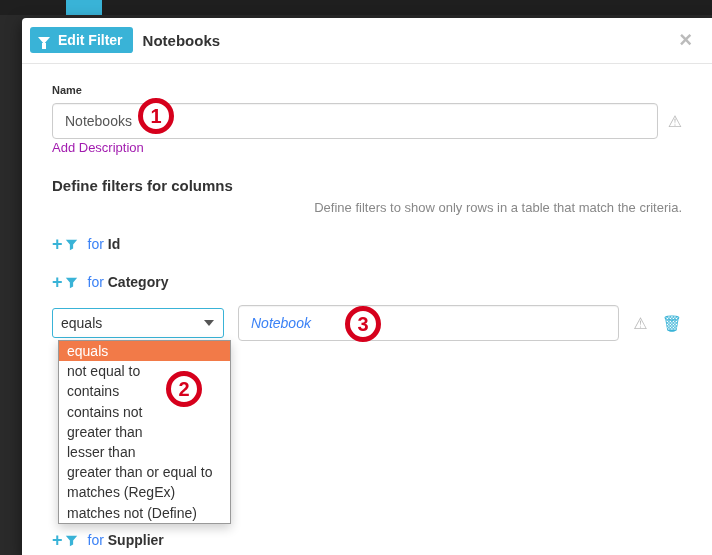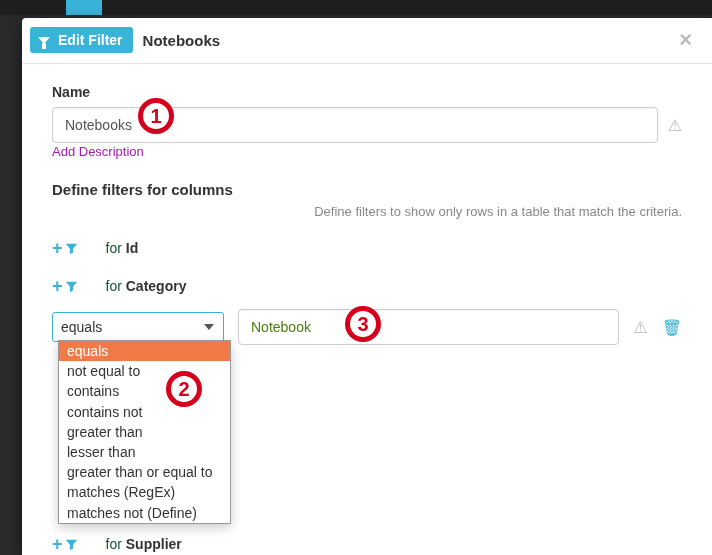--- a/index.html
+++ b/index.html
@@ -68,21 +68,21 @@
     font-weight: bold;
     cursor: pointer;
     line-height: 1;
     margin-right: 4px;
   }
   .modal-body {
     padding: 20px 30px;
   }
   .label-name {
     font-weight: bold;
-    font-size: 14px;
+    font-size: 11px;
     display: block;
     margin-bottom: 7px;
   }
   .name-row {
     display: flex;
     align-items: center;
     gap: 10px;
   }
   .name-input {
     flex: 1;
@@ -133,21 +133,21 @@
     color: #39b3d7;
     cursor: pointer;
   }
   .funnel-svg { width: 13px; height: 13px; fill: #39b3d7; display: block; }
   .col-row {
     margin-top: 20px;
     display: flex;
     align-items: center;
     font-size: 14px;
   }
-  .for-text { color: #14532d; margin-left: 18px; }
+  .for-text { color: #3b82f6; }
   .col-name { font-weight: bold; }
   .condition-row {
     margin-top: 14px;
     display: flex;
     align-items: center;
     gap: 14px;
   }
   .operator-select {
     width: 172px;
     height: 30px;
@@ -172,22 +172,23 @@
     border-right: 5px solid transparent;
     border-top: 6px solid #555;
   }
   .value-input {
     flex: 1;
     height: 36px;
     padding: 12px 12px;
     font-size: 14px;
     border: 1px solid #ccc;
     border-radius: 4px;
-    color: #4d7c0f;
+    color: #3b82f6;
     box-shadow: inset 0 1px 1px rgba(0,0,0,.05);
+    font-style: italic;
   }
   .trash-icon { color: #39b3d7; font-size: 16px; cursor: pointer; }
   .dropdown {
     position: absolute;
     left: 58px;
     top: 340px;
     width: 173px;
     background: #fff;
     border: 1px solid #999;
     box-shadow: 0 4px 10px rgba(0,0,0,.2);

